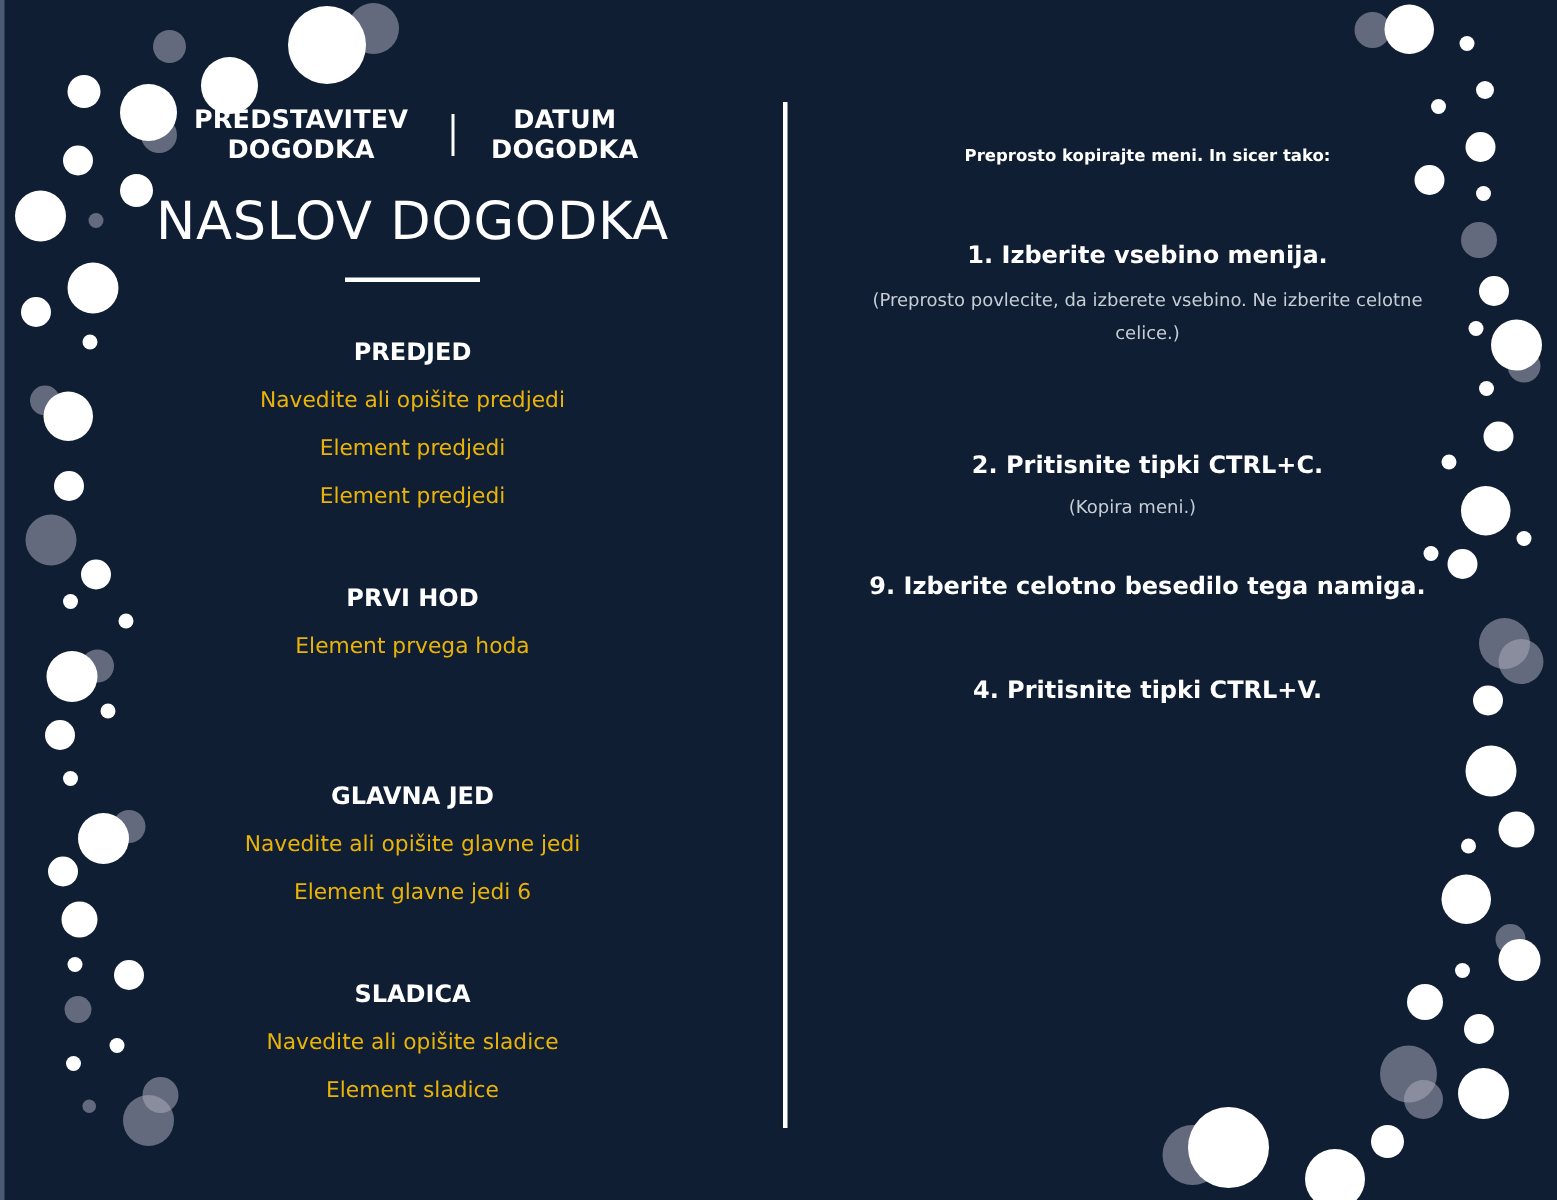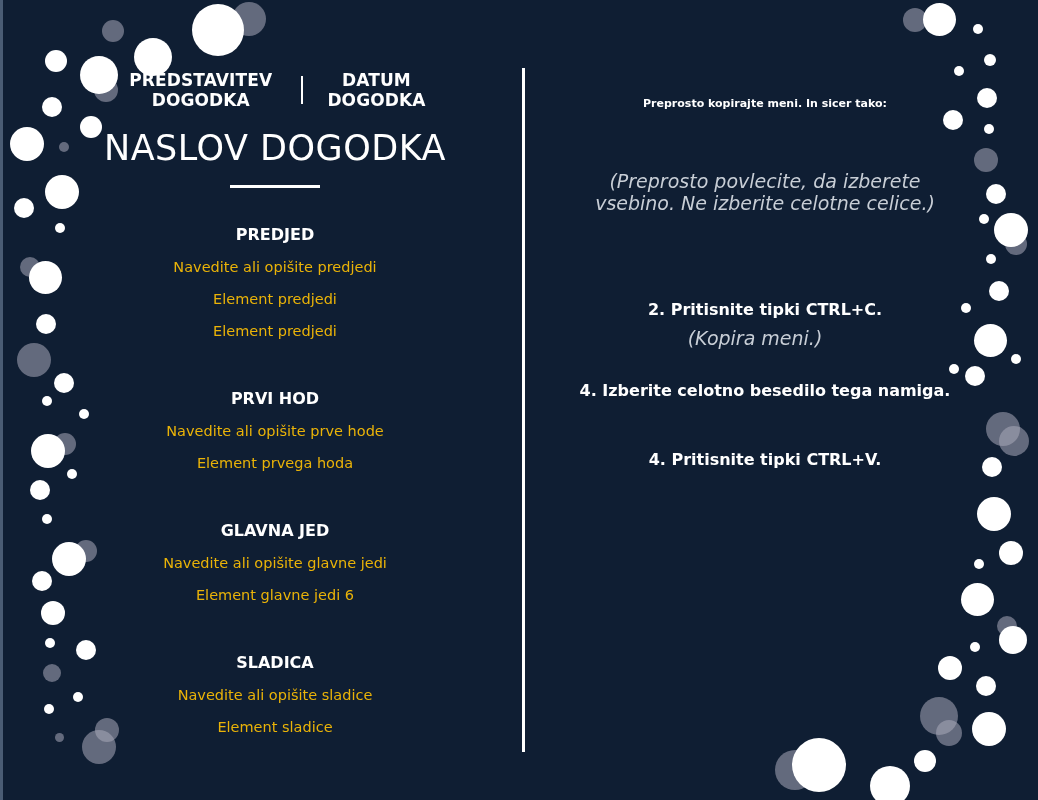--- a/index.html
+++ b/index.html
@@ -29,21 +29,21 @@
     .section { position: absolute; left: 0; width: 100%; }
     .section-title { font-size: 16px; font-weight: bold; height: 32px; line-height: 32px; }
     .section-item { font-size: 14.5px; color: #eab308; height: 32px; line-height: 32px; }
 
     .divider { position: absolute; left: 522px; top: 68px; width: 3px; height: 684px; background: #ffffff; }
 
     .col-right { position: absolute; left: 560px; top: 0; width: 410px; text-align: center; }
     .intro { position: absolute; top: 97px; left: 0; width: 100%; font-size: 11px; font-weight: bold; }
     .step { position: absolute; left: 0; width: 100%; }
     .step-title { font-size: 16px; font-weight: bold; }
-    .step-note { font-size: 19px; color: #c8ced6; line-height: 22px; margin-top: 10px; font-style: italic; }
+    .step-note { font-size: 12px; color: #c8ced6; line-height: 22px; margin-top: 10px; }
   </style>
 </head>
 <body>
 
 <div class="page">
   <div class="left-edge"></div>
 
   <div class="bubbles">
 
     <div class="bubble g" style="left:232px;top:2px;width:34px;height:34px;"></div>
@@ -140,21 +140,20 @@
 
     <div class="section" style="top:219px;">
       <div class="section-title">PREDJED</div>
       <div class="section-item">Navedite ali opišite predjedi</div>
       <div class="section-item">Element predjedi</div>
       <div class="section-item">Element predjedi</div>
     </div>
 
     <div class="section" style="top:383px;">
       <div class="section-title">PRVI HOD</div>
-      <div class="section-item">Navedite ali opišite prve hode</div>
       <div class="section-item">Element prvega hoda</div>
     </div>
 
     <div class="section" style="top:515px;">
       <div class="section-title">GLAVNA JED</div>
       <div class="section-item">Navedite ali opišite glavne jedi</div>
       <div class="section-item">Element glavne jedi 6</div>
     </div>
 
     <div class="section" style="top:647px;">
@@ -163,29 +162,30 @@
       <div class="section-item">Element sladice</div>
     </div>
   </div>
 
   <div class="divider"></div>
 
   <div class="col-right">
     <div class="intro">Preprosto kopirajte meni. In sicer tako:</div>
 
     <div class="step" style="top:160px;">
+      <div class="step-title">1.  Izberite vsebino menija.</div>
       <div class="step-note" style="padding:0 10px;">(Preprosto povlecite, da izberete vsebino. Ne izberite celotne celice.)</div>
     </div>
 
     <div class="step" style="top:300px;">
       <div class="step-title">2.  Pritisnite tipki CTRL+C.</div>
       <div class="step-note" style="margin-top:8px;margin-left:-20px;">(Kopira meni.)</div>
     </div>
 
     <div class="step" style="top:381px;">
-      <div class="step-title">4.  Izberite celotno besedilo tega namiga.</div>
+      <div class="step-title">9.  Izberite celotno besedilo tega namiga.</div>
     </div>
 
     <div class="step" style="top:450px;">
       <div class="step-title">4.  Pritisnite tipki CTRL+V.</div>
     </div>
   </div>
 </div>
 
 </body></html>

